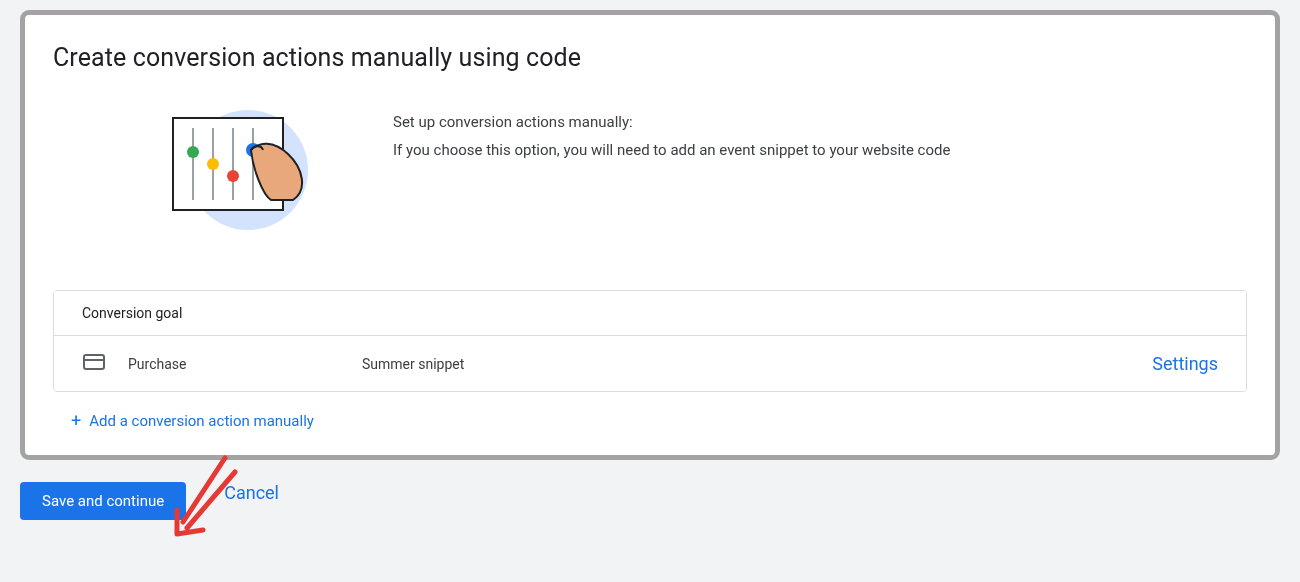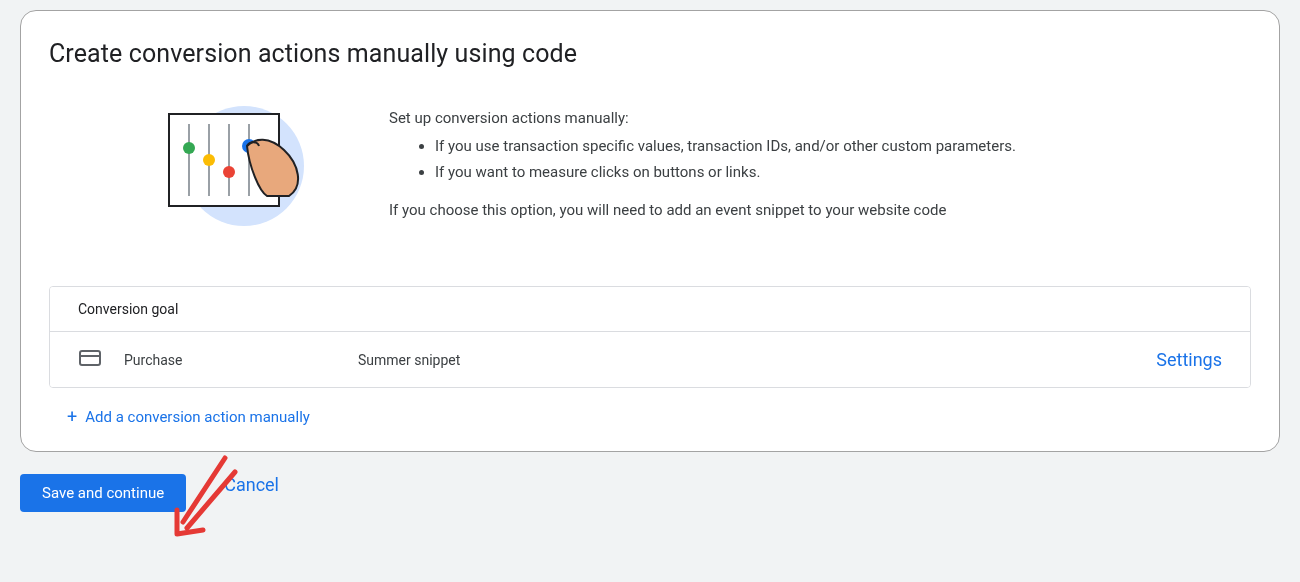--- a/index.html
+++ b/index.html
@@ -8,22 +8,22 @@
     background: #f1f3f4;
     color: #202124;
     width: 1300px;
     height: 582px;
     overflow: hidden;
     position: relative;
     padding: 10px 20px 20px 20px;
   }
   .card {
     background: #fff;
-    border: 1px solid #a3a3a3;
-    border-radius: 16px;
+    border: 5px solid #a3a3a3;
+    border-radius: 9px;
     padding: 28px 28px 24px 28px;
     width: 100%;
   }
   .title {
     font-size: 25px;
     font-weight: 400;
     color: #202124;
     margin-bottom: 28px;
     letter-spacing: 0.1px;
   }
@@ -148,24 +148,20 @@
         <circle cx="60" cy="64" r="6" fill="#fbbc04"></circle>
         <circle cx="80" cy="76" r="6" fill="#ea4335"></circle>
         <circle cx="100" cy="50" r="7" fill="#1a73e8"></circle>
 
         <path d="M98 50 C106 42 120 40 135 54 C150 68 155 90 140 100 L118 100 C110 95 100 70 98 50 Z" fill="#e8a87c" stroke="#202124" stroke-width="2"></path>
         <path d="M98 50 C100 46 108 44 110 50" fill="none" stroke="#202124" stroke-width="2"></path>
       </svg>
     </div>
     <div class="intro-text">
       <p>Set up conversion actions manually:</p>
-      <ul>
-        <li>If you use transaction specific values, transaction IDs, and/or other custom parameters.</li>
-        <li>If you want to measure clicks on buttons or links.</li>
-      </ul>
       <p>If you choose this option, you will need to add an event snippet to your website code</p>
     </div>
   </div>
 
   <div class="table">
     <div class="thead">
       <div>Conversion goal</div>
       <div></div>
     </div>
     <div class="trow">

